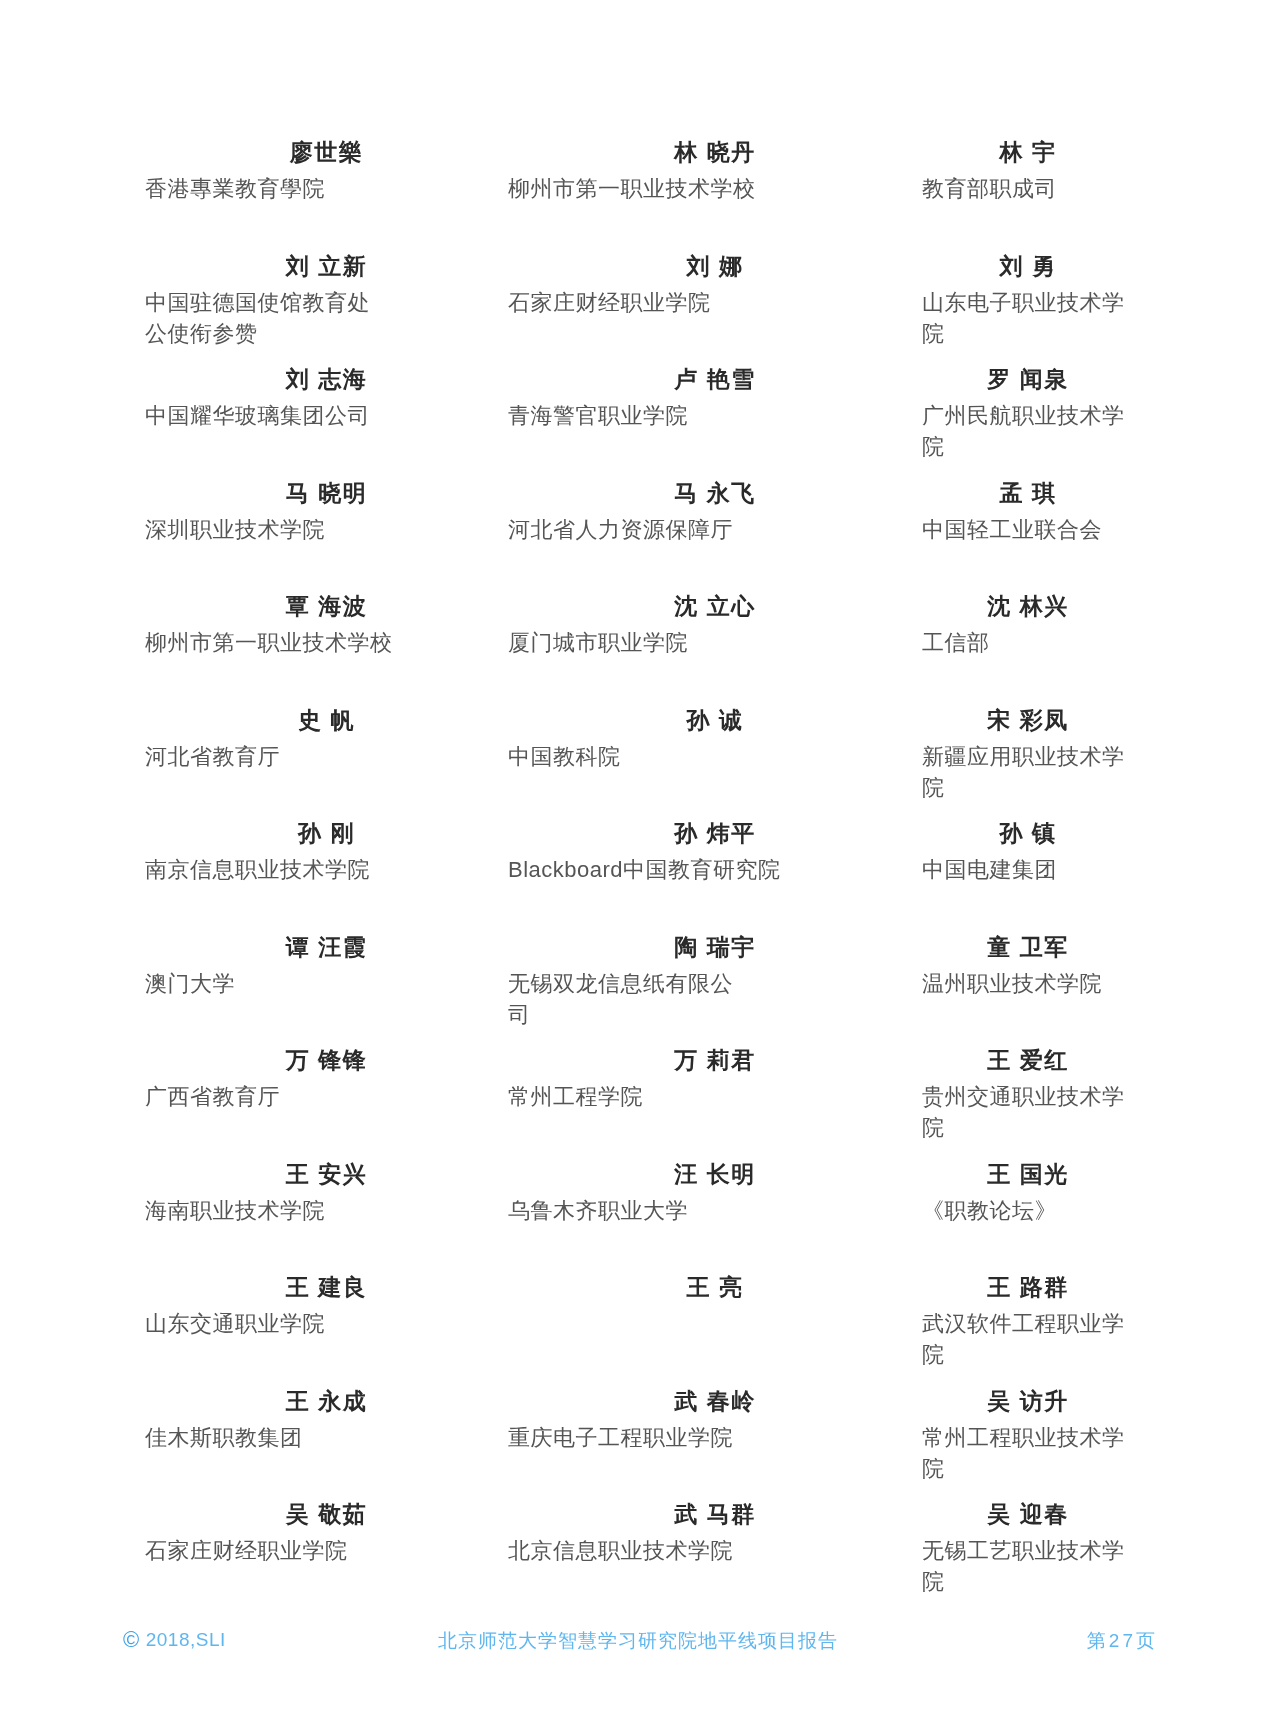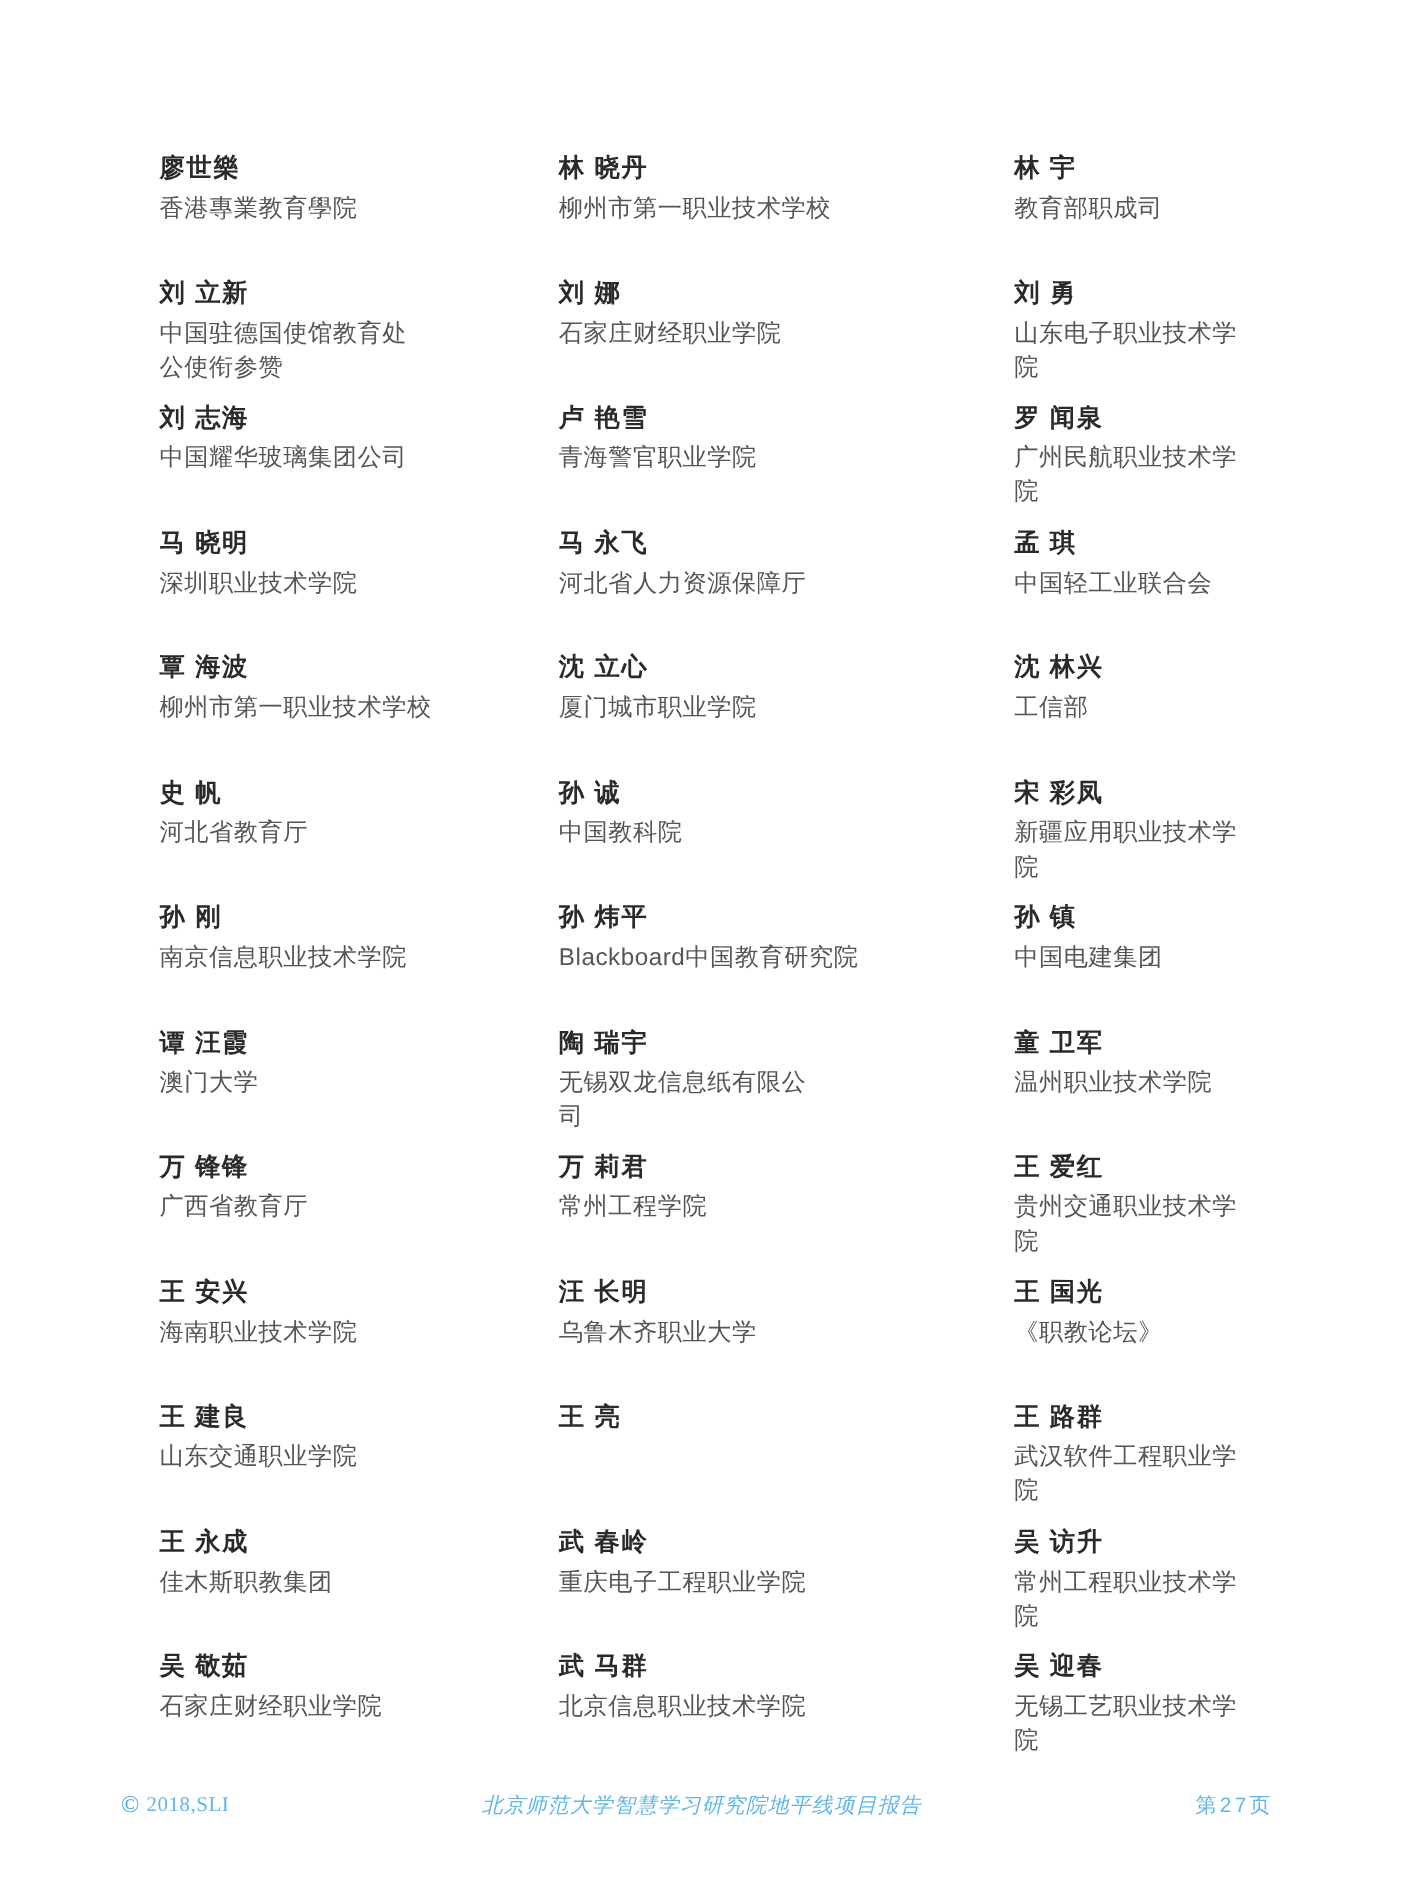--- a/index.html
+++ b/index.html
@@ -28,20 +28,21 @@
   .entry {
     overflow: visible;
   }
   .person-name {
     font-size: 23px;
     font-weight: 700;
     line-height: 29px;
     letter-spacing: 1.5px;
     color: var(--name-color, #2a2a2a);
     white-space: pre;
+    text-align: center;
   }
   .person-affiliation {
     margin-top: 6px;
     font-size: 22px;
     font-weight: 400;
     line-height: 31px;
     letter-spacing: 0.5px;
     color: var(--affiliation-color, #555555);
     white-space: pre-line;
   }
@@ -50,39 +51,37 @@
     left: 0;
     top: 1627px;
     width: 100%;
     height: 30px;
     font-size: 19px;
     font-weight: 400;
     color: var(--footer-blue, #5fb6ee);
   }
   .footer-left {
     position: absolute;
-    left: 110px;
+    left: 123px;
     top: 0;
     letter-spacing: 0.5px;
-    font-family: Liberation Serif, serif;
   }
   .copyright-symbol {
     color: var(--copyright-blue, #3ea2e7);
     font-size: 22px;
     vertical-align: -1px;
     margin-right: 6px;
   }
   .footer-center {
     position: absolute;
     left: 0;
     right: 0;
     top: 1px;
     text-align: center;
     letter-spacing: 1px;
-    font-style: italic;
   }
   .footer-right {
     position: absolute;
     right: 118px;
     top: 1px;
     letter-spacing: 3px;
   }
 </style>
 </head>
 <body>

